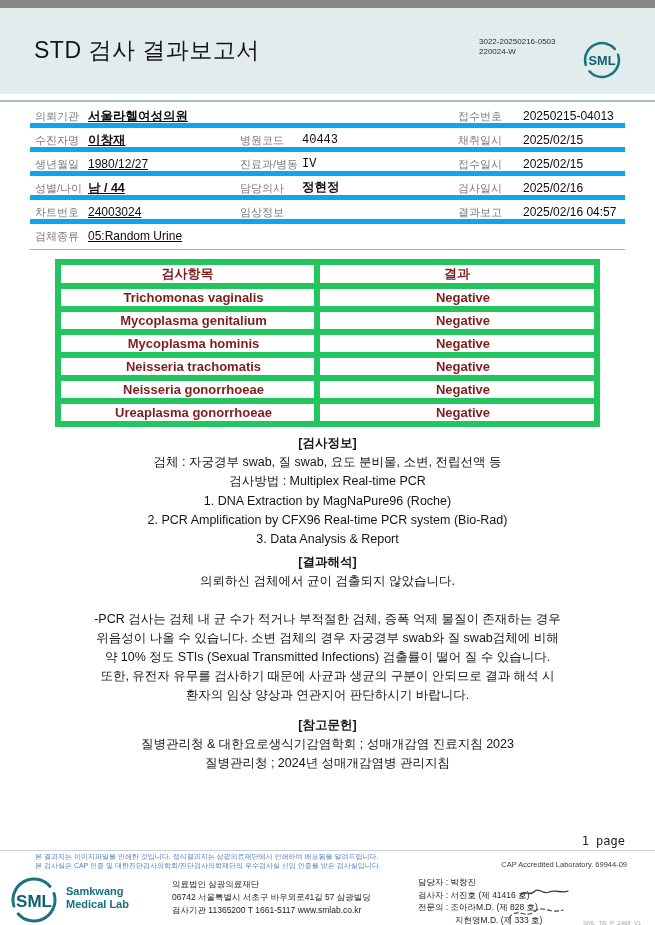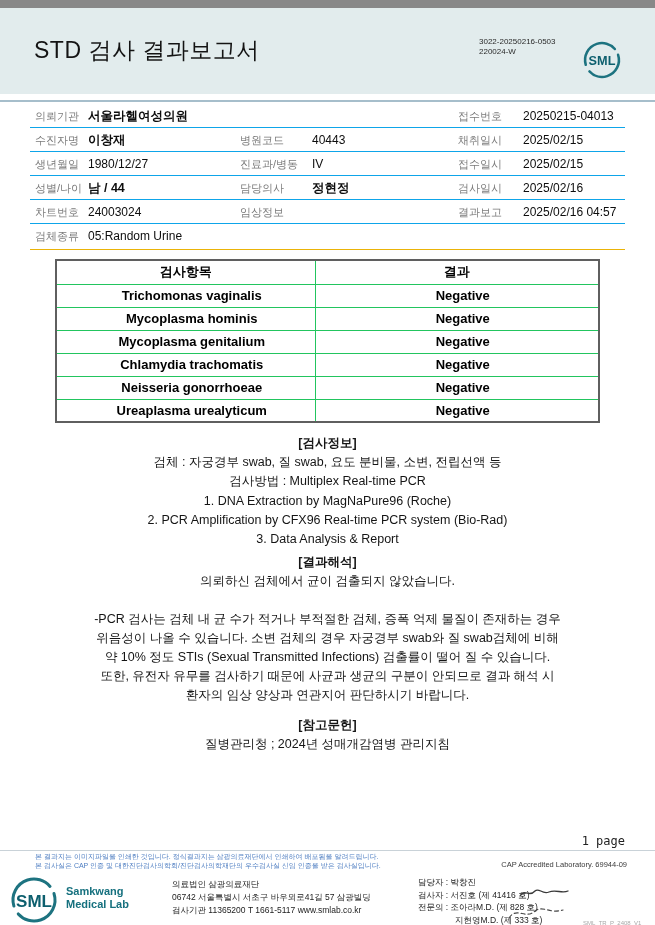--- a/index.html
+++ b/index.html
@@ -8,33 +8,33 @@
 
   
   .header-band { position:absolute; top:0; left:0; width:655px; height:86px; background:#e2eced; }
   .report-title { position:absolute; top:27px; left:34px; font-size:23px; color:#141414; letter-spacing:0.5px; }
   .header-codes { position:absolute; top:29px; left:479px; font-size:8px; line-height:9.5px; color:#2b2b2b; }
   .logo-hd { position:absolute; top:30px; left:580px; }
   .header-rule { position:absolute; top:92px; left:0; width:655px; height:2px; background:#a6becb; }
 
   
   .info-grid { position:absolute; top:96px; left:30px; width:595px; }
-  .irow { position:relative; height:24px; border-bottom:1px solid #0ea5e9; }
+  .irow { position:relative; height:24px; border-bottom:5px solid #0ea5e9; }
   .irow.last { border-bottom:1px solid #eab308; height:26px; }
   .irow span { position:absolute; top:0; line-height:24px; white-space:nowrap; }
   .ilab { color:#7b7b7b; font-size:11px; }
   .ival { color:#0d0d0d; font-size:12px; }
   .ival.strong { font-weight:bold; font-size:12.5px; }
-  .p1l { left:5px; } .p1v { left:58px; }
-  .p2l { left:210px;text-align:right; } .p2v { left:282px; }
+  .p1l { left:5px; } .p1v { left:58px;text-decoration:underline; }
+  .p2l { left:210px;text-align:right; } .p2v { left:272px;font-family:Liberation Mono, monospace; }
   .p3l { left:428px; } .p3v { left:493px; }
 
   
   .rtable { position:absolute; top:251px; left:55px; width:545px; border:2px solid #5f5f5f; border-collapse:collapse; }
-  .rtable th, .rtable td { border:1px solid #22c55e; text-align:center; font-weight:bold; color:#000000; }
+  .rtable th, .rtable td { border:6px solid #22c55e; text-align:center; font-weight:bold; color:#7f1d1d; }
   .rtable th { height:24px; font-size:13px; }
   .rtable td { height:23px; font-size:13px;padding-left:12px; }
   .col-item { width:259px; }
 
   
   .sections { position:absolute; top:426px; left:35px; width:585px; font-size:12.5px; line-height:19.2px; color:#151515;text-align:center; }
   .sec-head { font-weight:bold; }
   .gap4 { height:4px; } .gap18 { height:18px; } .gap10 { height:10px; }
 
   .page-num { position:absolute; top:826px; right:30px; font-family:"DejaVu Sans Mono", monospace; font-size:12px; color:#222; }
@@ -121,37 +121,37 @@
     <tbody>
         <tr>
       <th class="col-item">검사항목</th>
       <th>결과</th>
     </tr>
     <tr>
       <td>Trichomonas vaginalis</td>
       <td>Negative</td>
     </tr>
     <tr>
+      <td>Mycoplasma genitalium</td>
+      <td>Negative</td>
+    </tr>
+    <tr>
       <td>Mycoplasma hominis</td>
       <td>Negative</td>
     </tr>
     <tr>
-      <td>Mycoplasma genitalium</td>
-      <td>Negative</td>
-    </tr>
-    <tr>
-      <td>Chlamydia trachomatis</td>
+      <td>Neisseria trachomatis</td>
       <td>Negative</td>
     </tr>
     <tr>
       <td>Neisseria gonorrhoeae</td>
       <td>Negative</td>
     </tr>
     <tr>
-      <td>Ureaplasma urealyticum</td>
+      <td>Ureaplasma gonorrhoeae</td>
       <td>Negative</td>
     </tr>
   </tbody>
     </table>
 
   <div class="sections">
     <div class="sec-head">[검사정보]</div>
     <div>검체 : 자궁경부 swab, 질 swab, 요도 분비물, 소변, 전립선액 등</div>
     <div>검사방법 : Multiplex Real-time PCR</div>
     <div>1. DNA Extraction by MagNaPure96 (Roche)</div>
@@ -161,20 +161,21 @@
     <div class="sec-head">[결과해석]</div>
     <div>의뢰하신 검체에서 균이 검출되지 않았습니다.</div>
     <div class="gap18"></div>
     <div>-PCR 검사는 검체 내 균 수가 적거나 부적절한 검체, 증폭 억제 물질이 존재하는 경우</div>
     <div>위음성이 나올 수 있습니다. 소변 검체의 경우 자궁경부 swab와 질 swab검체에 비해</div>
     <div>약 10% 정도 STIs (Sexual Transmitted Infections) 검출률이 떨어 질 수 있습니다.</div>
     <div>또한, 유전자 유무를 검사하기 때문에 사균과 생균의 구분이 안되므로 결과 해석 시</div>
     <div>환자의 임상 양상과 연관지어 판단하시기 바랍니다.</div>
     <div class="gap10"></div>
     <div class="sec-head">[참고문헌]</div>
+    <div>질병관리청 &amp; 대한요로생식기감염학회 ; 성매개감염 진료지침 2023</div>
     <div>질병관리청 ; 2024년 성매개감염병 관리지침</div>
   </div>
 
   <div class="page-num">1 page</div>
   <div class="foot-rule"></div>
 
   <div class="disclaimer">
     <div>본 결과지는 이미지파일을 인쇄한 것입니다. 정식결과지는 삼광의료재단에서 인쇄하여 배포됨을 알려드립니다.</div>
     <div>본 검사실은 CAP 인증 및 대한진단검사의학회/진단검사의학재단의 우수검사실 신임 인증을 받은 검사실입니다.</div>
   </div>

